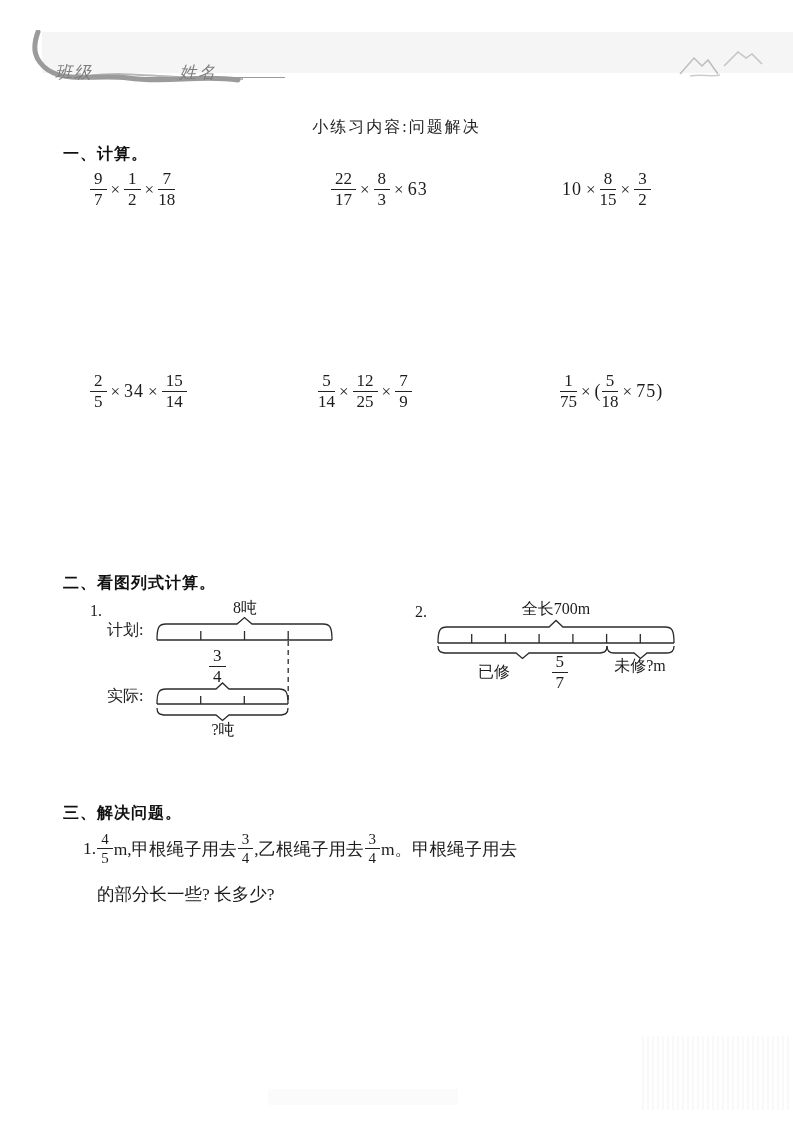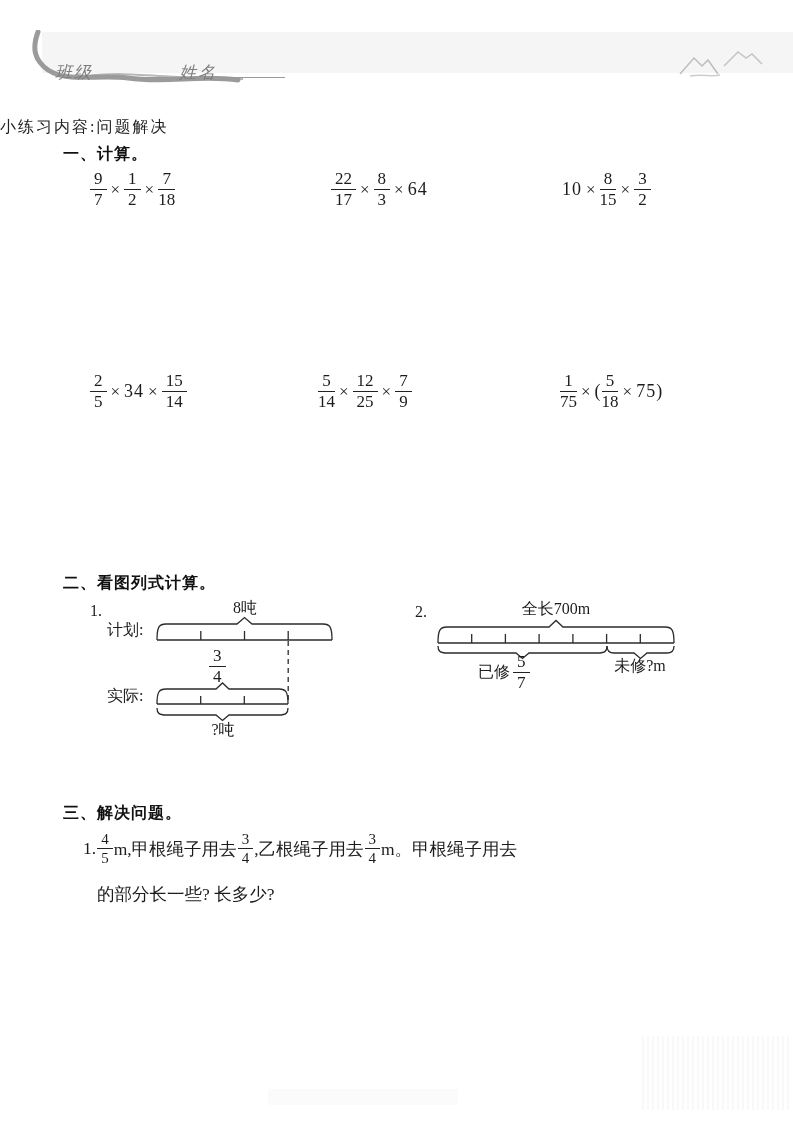--- a/index.html
+++ b/index.html
@@ -9,37 +9,37 @@
   }
   
   .top-band { position:absolute; left:42px; top:32px; width:751px; height:41px; background:#f5f5f5; }
   .brush-deco { position:absolute; left:28px; top:30px; }
   .mountain-deco { position:absolute; left:672px; top:44px; }
   .fields { position:absolute; left:55px; top:45px; font-size:17px; color:#7d7d7d; font-style:italic; letter-spacing:2px; white-space:nowrap;margin-top:16px; }
   .write-line { display:inline-block; width:72px; height:15px; border-bottom:1.2px solid #9a9a9a; margin:0 6px 0 2px; }
   .write-line.wide { width:66px; }
   
   .title { position:absolute; left:0; right:0; top:79px; text-align:center; font-size:27px; font-weight:bold; letter-spacing:4px; color:#111; }
-  .subtitle { position:absolute; left:0; right:0; top:117px; font-size:16px; letter-spacing:2px; color:#222; }
+  .subtitle { position:absolute; left:0; right:0; top:117px; text-align:center; font-size:16px; letter-spacing:2px; color:#222; }
   
   .sec-heading { position:absolute; font-family:Liberation Mono, monospace; font-weight:bold; font-size:16px; letter-spacing:1px; color:#111; }
   
   .expr { position:absolute; display:flex; align-items:center; font-size:18px; white-space:nowrap; }
   .frac { display:inline-flex; flex-direction:column; align-items:center; line-height:1.08; font-size:17px; }
   .frac .num { display:block; padding:0 4px 1px; border-bottom:1.3px solid #222; text-align:center; }
   .frac .den { display:block; padding-top:1px; text-align:center; }
   .op { margin:0 4px; font-size:17px; }
   .tok { font-size:18px; letter-spacing:1px; }
   
   .diagram { position:absolute; }
   .diagram svg { position:absolute; left:0; top:0; }
   .diag-label { position:absolute; font-size:16px; color:#1c1c1c; white-space:nowrap; }
   .diag-label.centered { text-align:center; }
   .diag-frac { position:absolute; }
-  .done-group { position:absolute; display:flex; align-items:center; justify-content:flex-start; gap:3px; font-size:16px;font-family:Liberation Serif, serif; }
+  .done-group { position:absolute; display:flex; align-items:center; justify-content:space-between; gap:3px; font-size:16px;font-family:Liberation Serif, serif; }
   
   .problem-line { position:absolute; display:flex; align-items:center; font-size:17.5px; white-space:nowrap; }
   .problem-line .frac { font-size:15px; margin:0 1px; }
   .plain { position:absolute; font-size:17.5px; }
   
   .wm-band { position:absolute; left:268px; top:1089px; width:190px; height:16px; background:#fbfbfb; }
   .wm-stripes { position:absolute; left:642px; top:1036px; width:150px; height:74px;
     background:repeating-linear-gradient(90deg,#f3f3f3 0 2px,#ffffff 2px 5px); opacity:.55; }
 </style>
 </head>
@@ -89,21 +89,21 @@
       <span class="frac">
         <span class="num">22</span>
         <span class="den">17</span>
       </span>
       <span class="op">×</span>
       <span class="frac">
         <span class="num">8</span>
         <span class="den">3</span>
       </span>
       <span class="op">×</span>
-      <span class="tok">64</span>
+      <span class="tok">63</span>
     </div>
   <div class="expr" style="left:562px; top:170px;">
       <span class="tok">10</span>
       <span class="op">×</span>
       <span class="frac">
         <span class="num">8</span>
         <span class="den">15</span>
       </span>
       <span class="op">×</span>
       <span class="frac">

